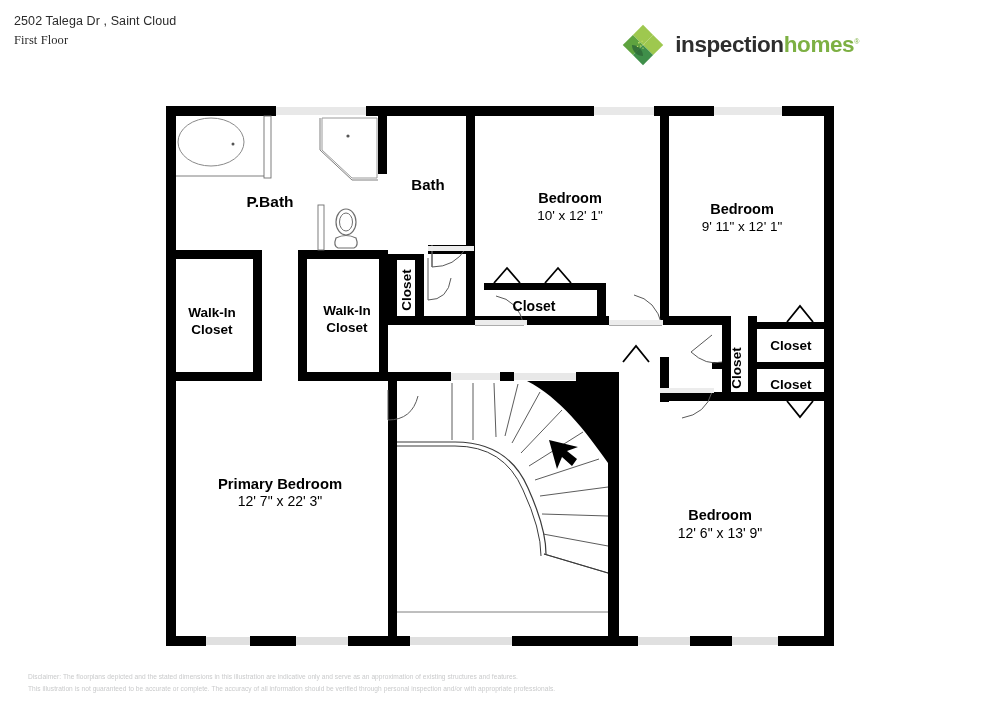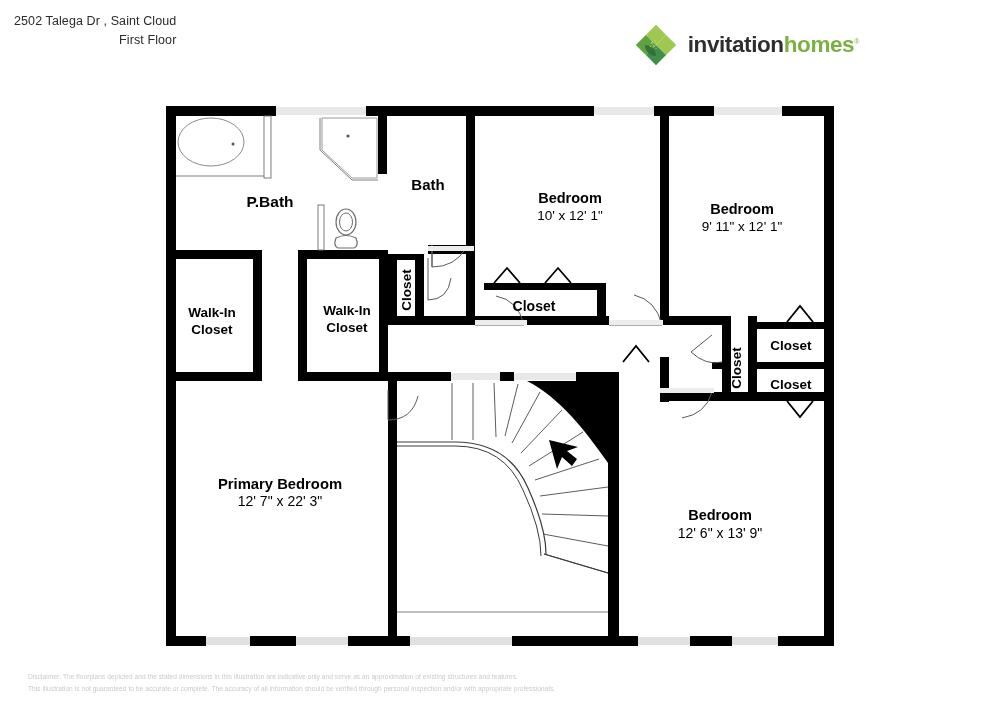--- a/index.html
+++ b/index.html
@@ -16,40 +16,40 @@
     font-family: "Liberation Sans", sans-serif;
     color: #231f20;
   }
 
   
   #header {
     position: absolute;
     left: 0; top: 0;
     width: 877px;
     height: 95px;
-    text-align: right;
   }
   #address-block {
     position: absolute;
     left: 14px;
     top: 13px;
     line-height: 16px;
   }
   #address-line {
     font-size: 12.5px;
     color: #2b2b2b;
     letter-spacing: 0.1px;
     white-space: nowrap;
   }
   #floor-line {
     font-size: 12.5px;
     color: #2b2b2b;
     letter-spacing: 0.1px;
     margin-top: 3px;
     white-space: nowrap;
+    font-family: Liberation Serif, serif;
   }
 
   
   #logo {
     position: absolute;
     right: 18px;
     top: 22px;
     display: flex;
     align-items: center;
     gap: 9px;
@@ -126,21 +126,21 @@
       <path d="M50 94 L28 72 L50 50 L72 72 Z" fill="#3f8f4a"></path>
       <path d="M50 50 m-24 0 a24 24 0 0 0 24 24 a24 24 0 0 0 -24 -24 Z" fill="#2f6b38" opacity="0.85"></path>
       <circle cx="41" cy="45" r="2.0" fill="#bcd96b"></circle>
       <circle cx="48" cy="42" r="1.7" fill="#bcd96b"></circle>
       <circle cx="45" cy="52" r="1.7" fill="#bcd96b"></circle>
       <circle cx="52" cy="49" r="1.6" fill="#bcd96b"></circle>
       <circle cx="38" cy="53" r="1.5" fill="#bcd96b"></circle>
       <circle cx="50" cy="57" r="1.4" fill="#bcd96b"></circle>
     </svg>
     <div id="logo-text">
-      <span class="lt-a">invitation</span><span class="lt-b">homes</span><span id="logo-tm">®</span>
+      <span class="lt-a">inspection</span><span class="lt-b">homes</span><span id="logo-tm">®</span>
     </div>
   </div>
 </div>
 
 <div id="plan-wrap">
 <svg id="plan-svg" width="1000" height="707" viewBox="0 0 1000 707">
 
   <g>
     <rect x="168" y="108" width="664" height="538" fill="#ffffff"></rect>
   </g>

